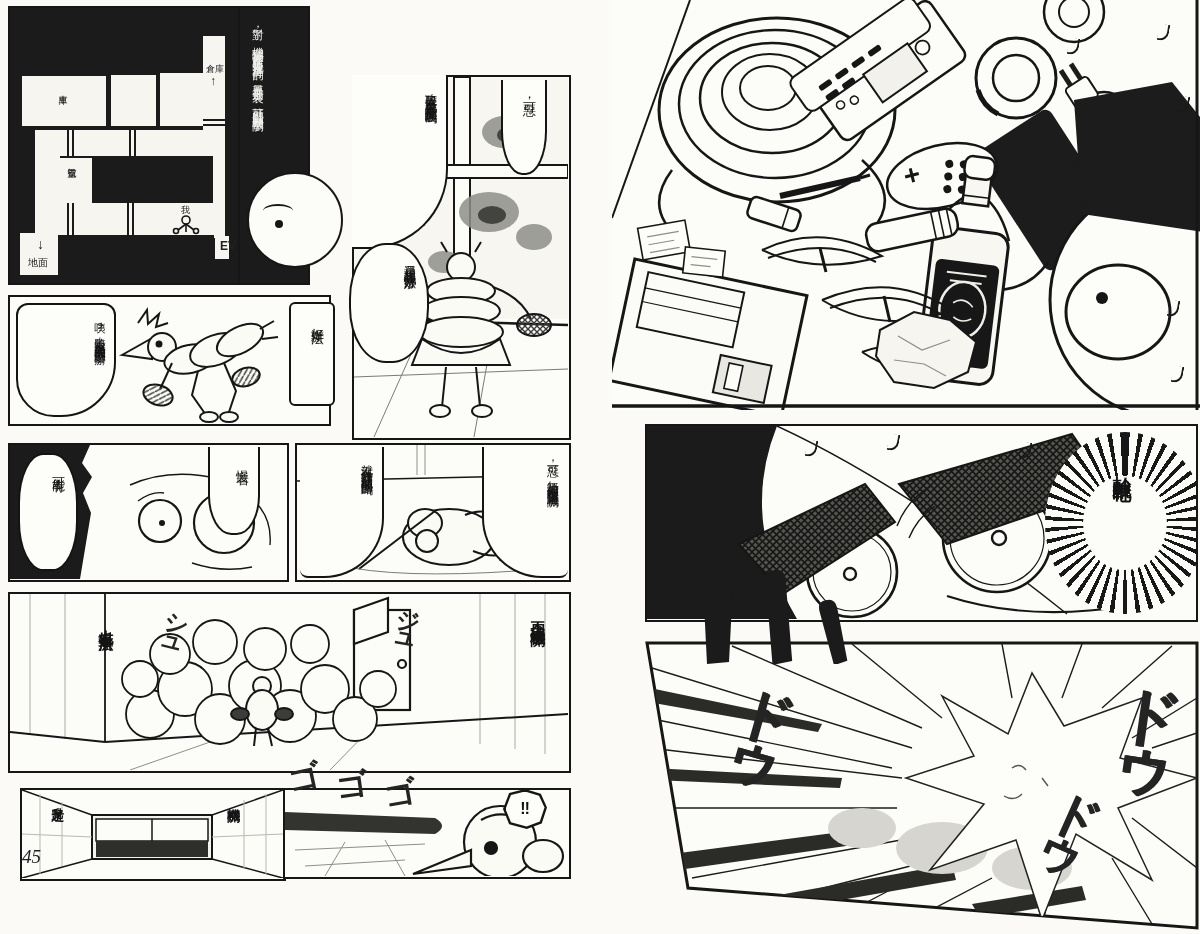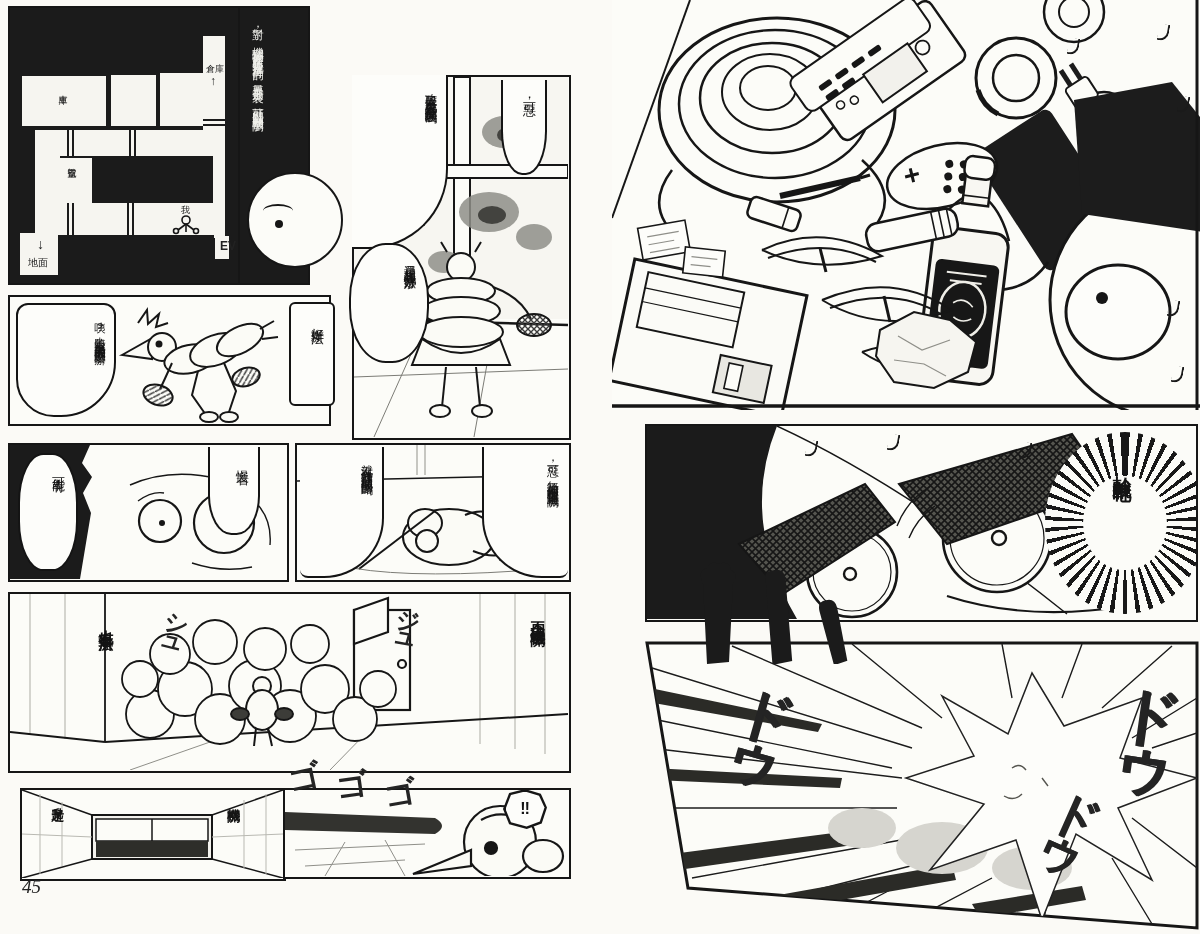--- a/index.html
+++ b/index.html
@@ -313,21 +313,21 @@
       </g>
     </svg>
   </div>
   <div style="position:absolute;left:503px;top:789px;width:44px;height:40px;z-index:6;clip-path:polygon(50% 0,86% 12%,100% 46%,88% 86%,54% 100%,14% 88%,0 50%,14% 10%);background:#161616;">
     <div style="position:absolute;inset:2.5px;clip-path:polygon(50% 0,86% 12%,100% 46%,88% 86%,54% 100%,14% 88%,0 50%,14% 10%);background:#fdfdfa;display:flex;align-items:center;justify-content:center;font-weight:bold;font-size:16px;">‼</div>
   </div>
   <div class="sfx" style="left:288px;top:756px;font-size:32px;transform:rotate(-12deg);">ゴ</div>
   <div class="sfx" style="left:336px;top:764px;font-size:32px;transform:rotate(-8deg);">ゴ</div>
   <div class="sfx" style="left:384px;top:772px;font-size:32px;transform:rotate(-10deg);">ゴ</div>
 
-  <div class="pgnum" style="left:22px;top:876px;">45</div>
+  <div class="pgnum" style="left:22px;top:846px;">45</div>
 
   <div style="position:absolute;left:612px;top:0;width:588px;height:410px;">
     <svg width="588" height="410" viewBox="0 0 588 410">
       <rect x="0" y="0" width="588" height="410" fill="#fcfcf8"></rect>
       <line x1="0" y1="218" x2="78" y2="0" stroke="#161616" stroke-width="2"></line>
 
       <g stroke="#161616" fill="none">
         <ellipse cx="165" cy="110" rx="118" ry="92" stroke-width="3"></ellipse>
         <ellipse cx="163" cy="104" rx="96" ry="74" stroke-width="2.5"></ellipse>
         <ellipse cx="160" cy="98" rx="72" ry="55" stroke-width="2.5"></ellipse>

